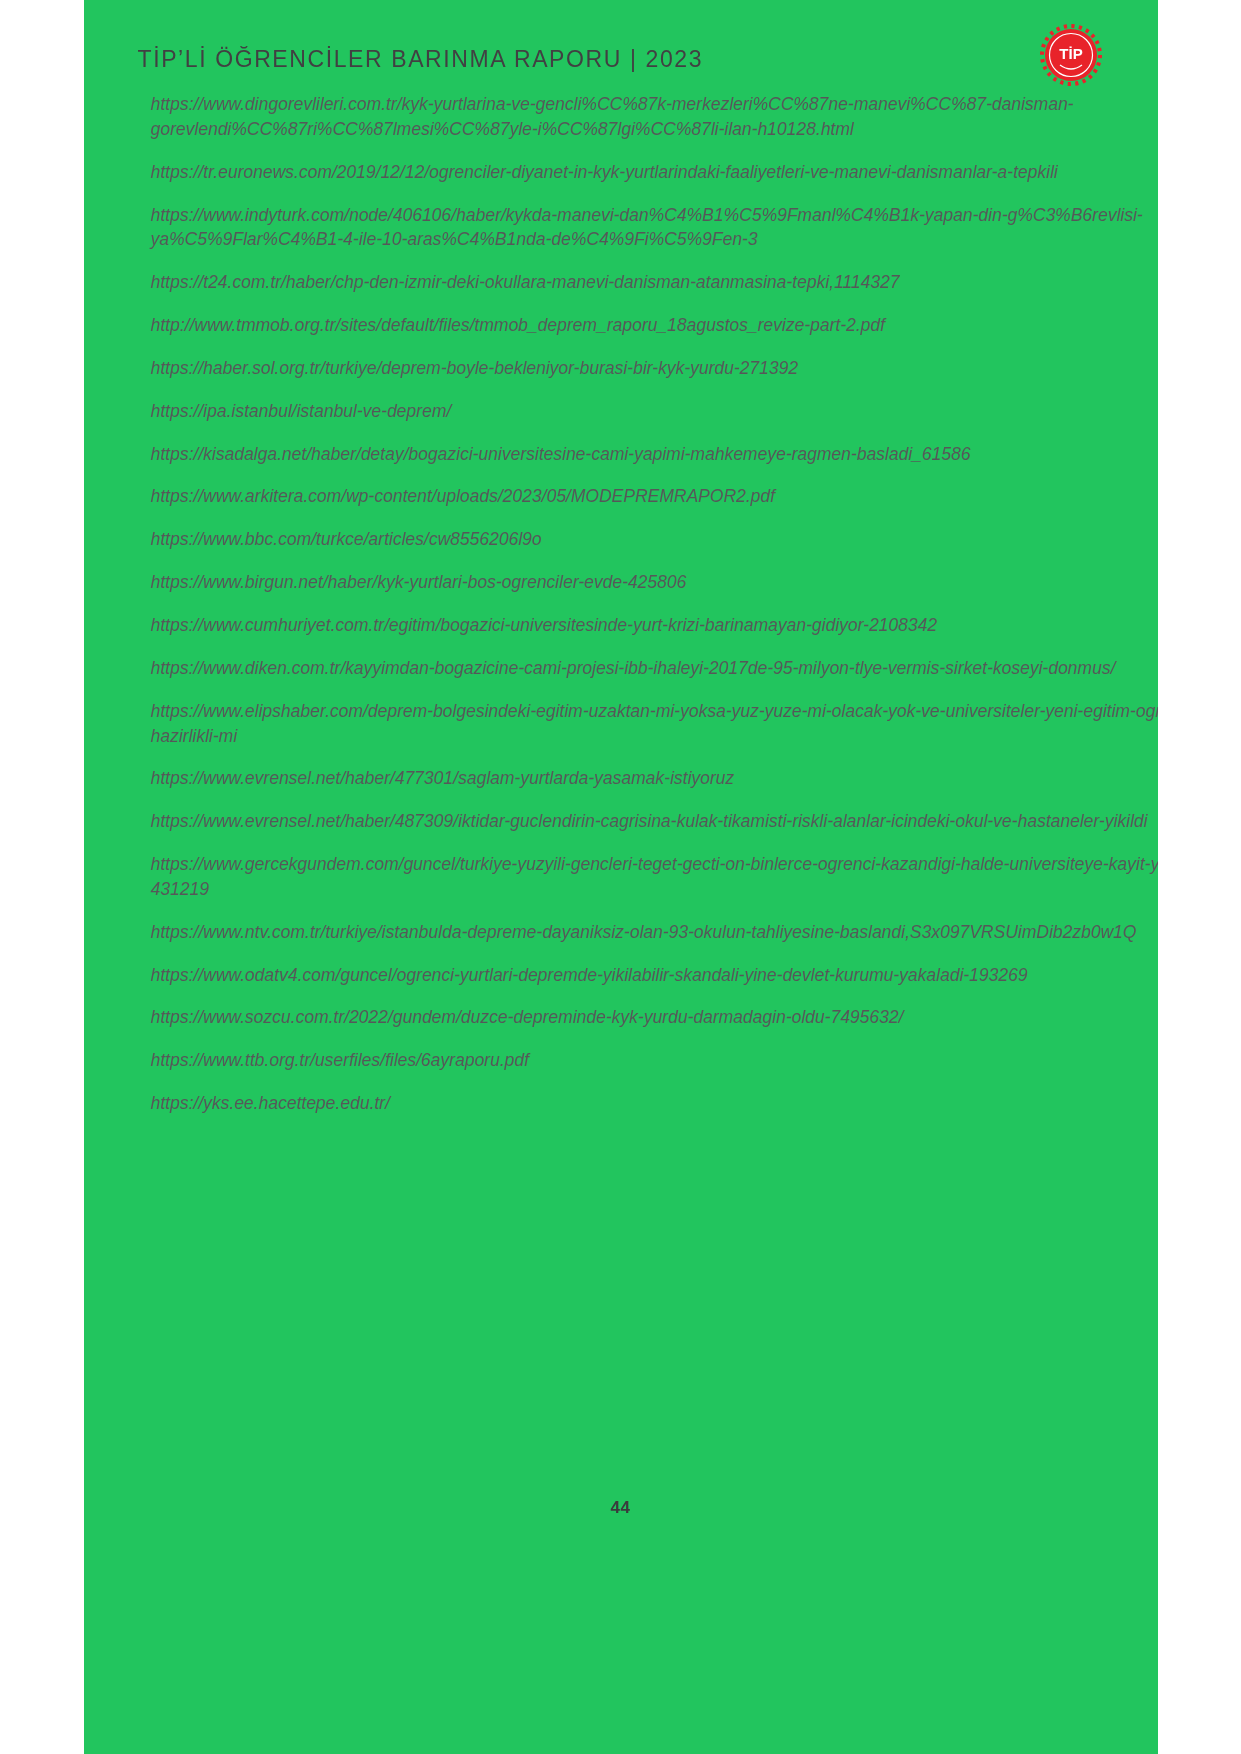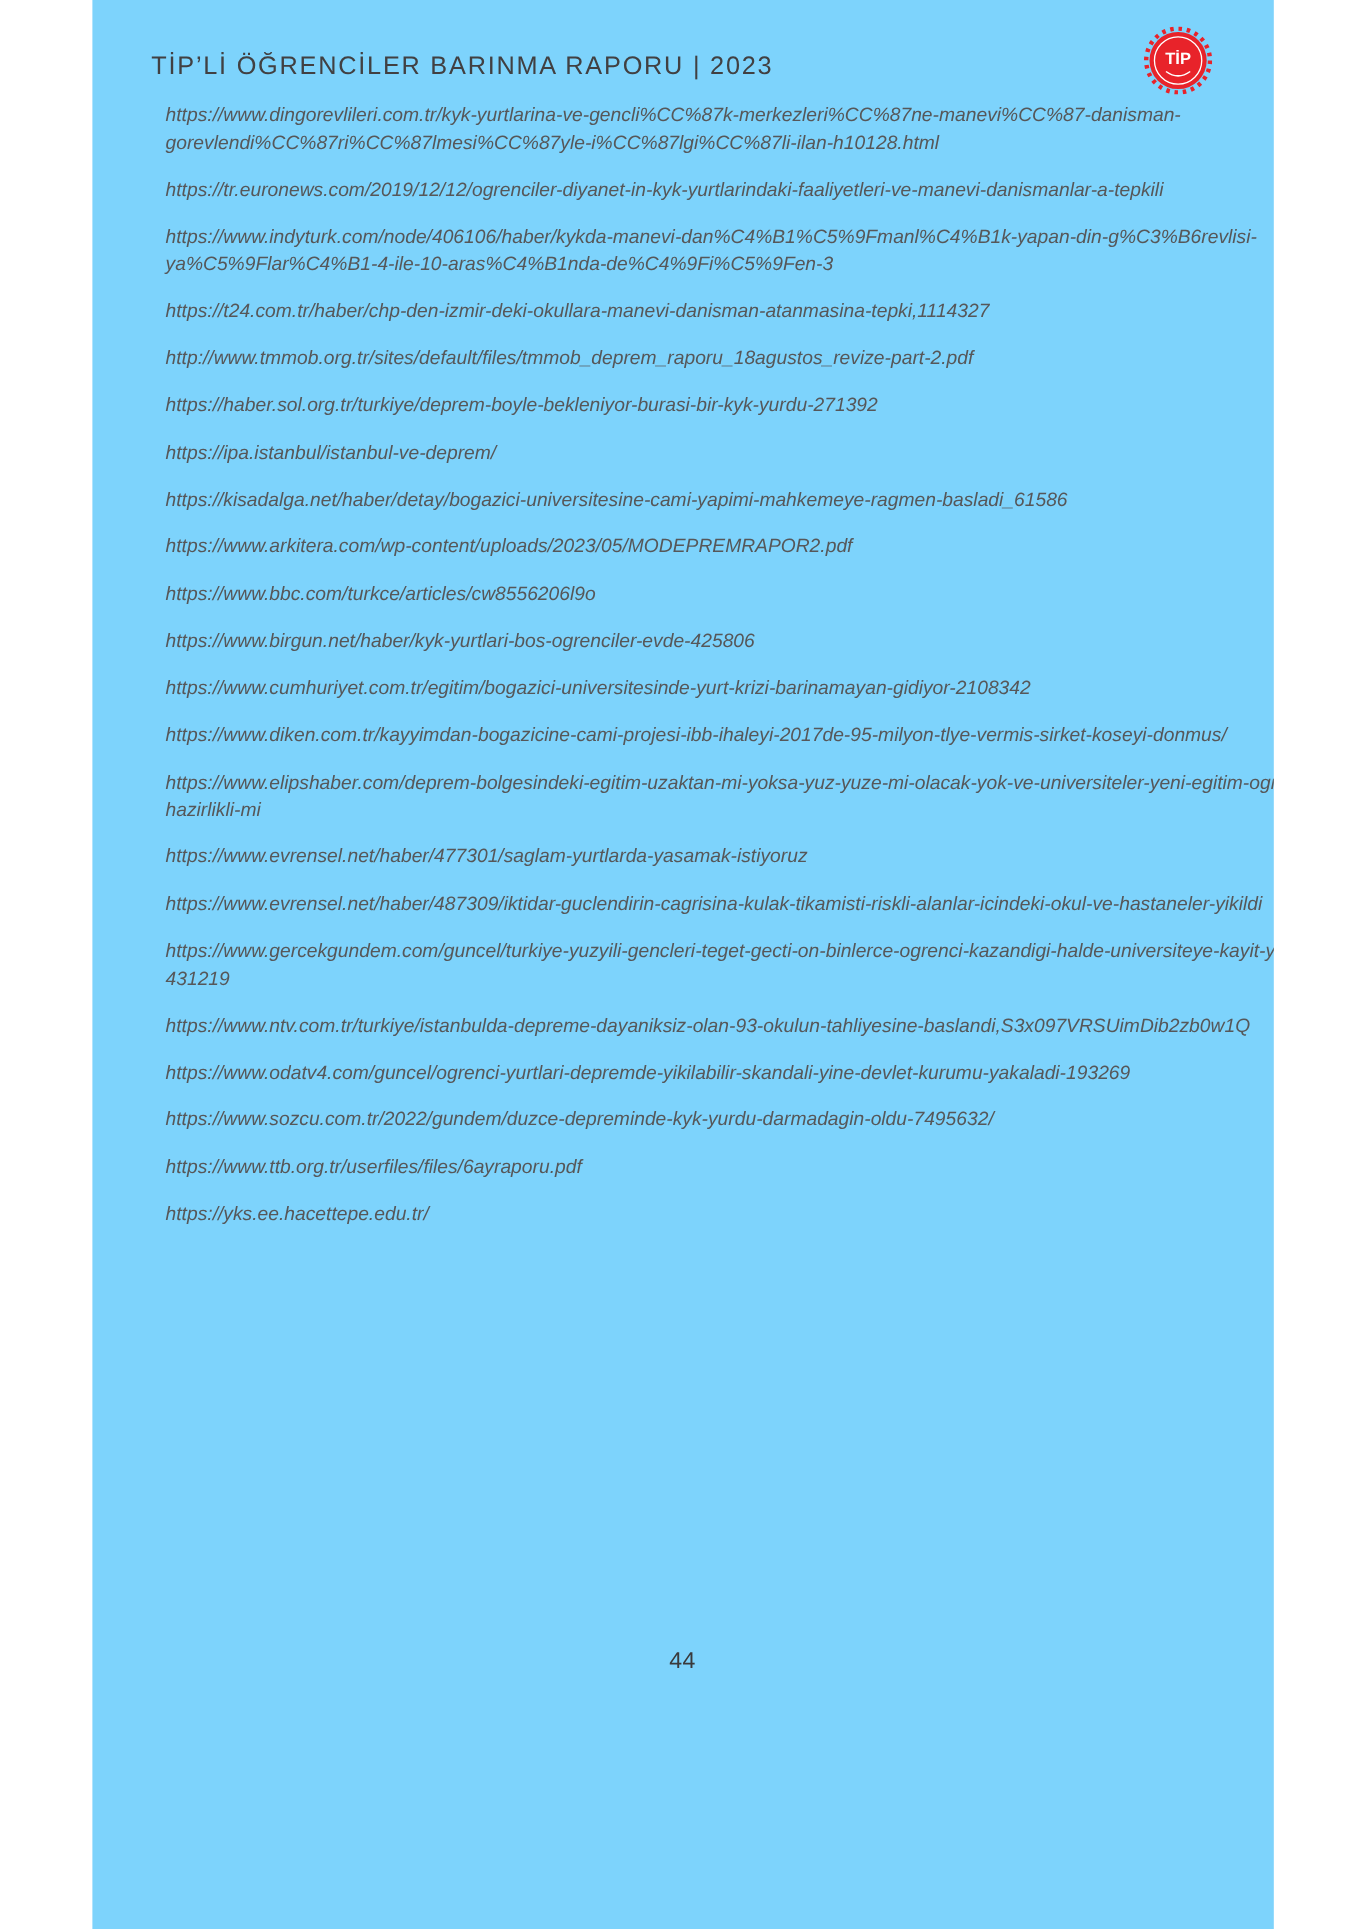--- a/index.html
+++ b/index.html
@@ -2,21 +2,21 @@
 <html><head>
 <meta charset="utf-8">
 <style>
   * { box-sizing: border-box; }
   html, body { margin: 0; padding: 0; background: #ffffff; }
   .page {
     position: relative;
     width: 1074px;
     height: 1754px;
     margin: 0 auto;
-    background: #7dd3fc;
+    background: #22c55e;
     font-family: "Liberation Sans", sans-serif;
     overflow: hidden;
   }
   .header-title {
     position: absolute;
     top: 46px;
     left: 54px;
     font-size: 23px;
     font-weight: 500;
     letter-spacing: 1.6px;
@@ -44,22 +44,22 @@
     margin: 0 0 18px 0;
     overflow-wrap: anywhere;
     word-break: break-word;
   }
   .page-number {
     position: absolute;
     top: 1498px;
     left: 0;
     right: 0;
     text-align: center;
-    font-size: 21px;
-    font-weight: normal;
+    font-size: 17px;
+    font-weight: bold;
     color: #3a3a3c;
     letter-spacing: 0.5px;
   }
 </style>
 </head>
 <body>
 
 <div class="page">
 
   <div class="header-title">TİP’Lİ ÖĞRENCİLER BARINMA RAPORU | 2023</div>

